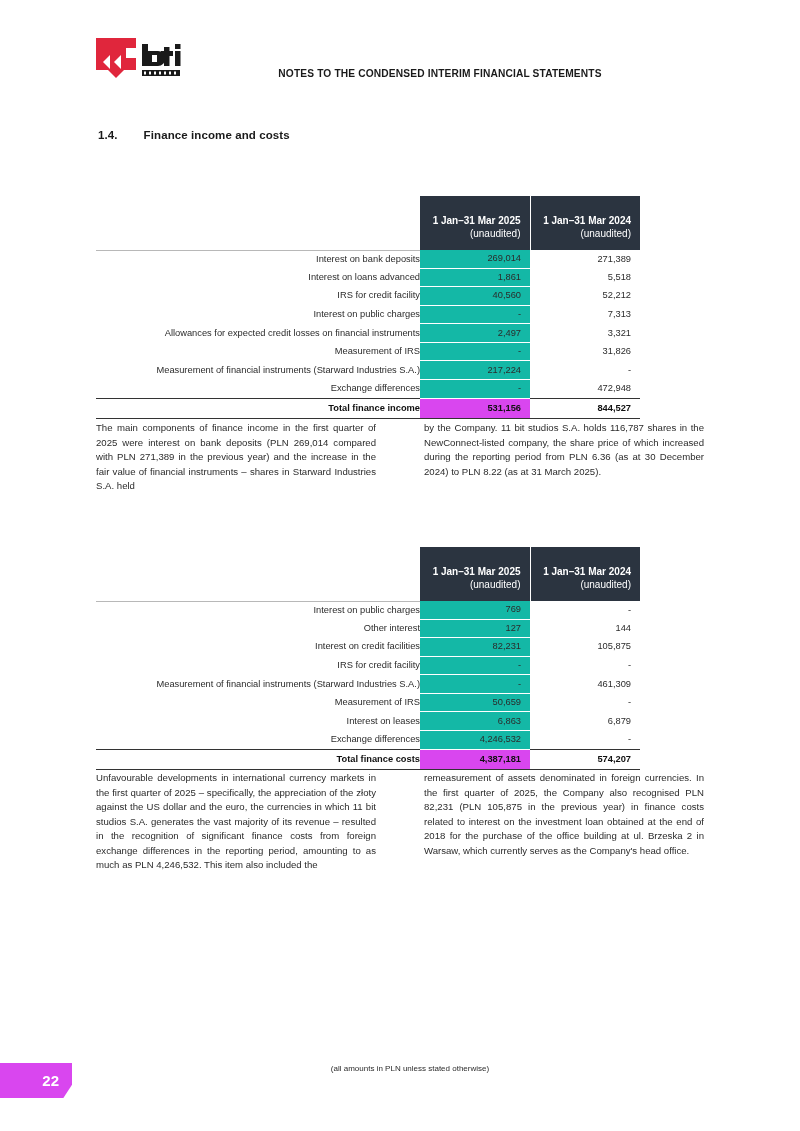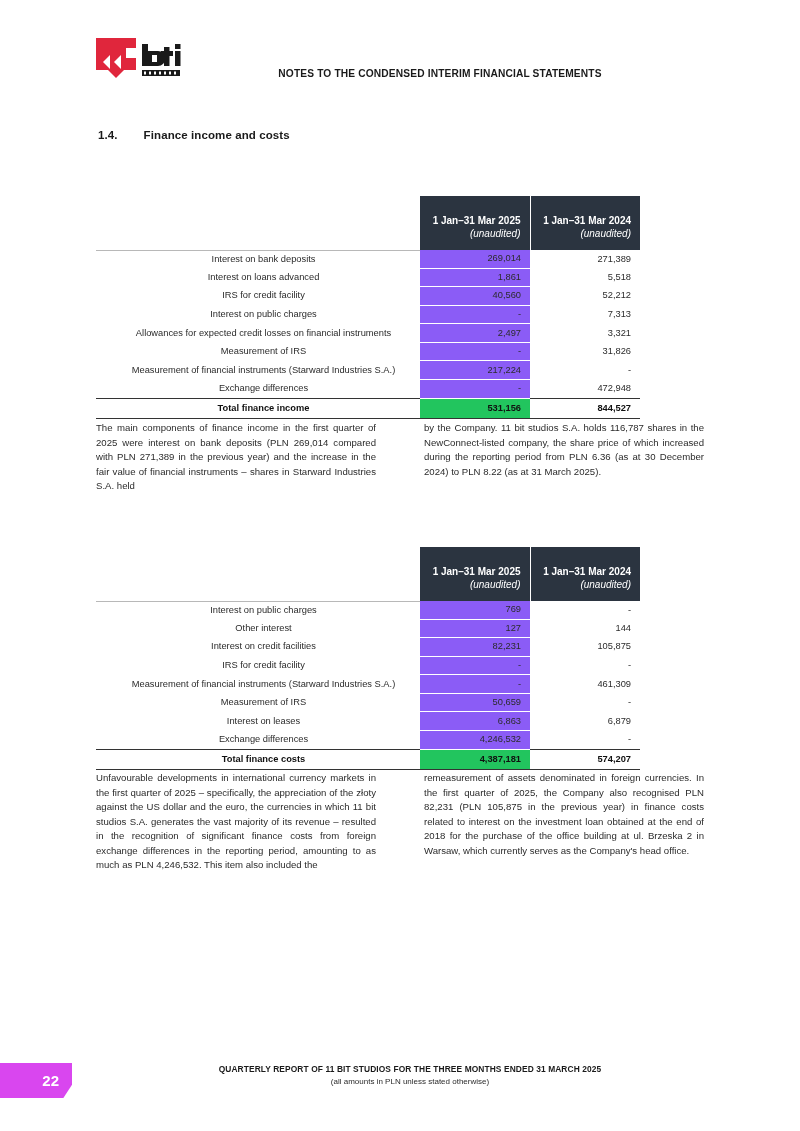--- a/index.html
+++ b/index.html
@@ -106,62 +106,61 @@
     height: 34px;
     font-size: 10px;
     line-height: 1.28;
   }
   .fin-table thead th.h-col .h-period {
     font-weight: bold;
     display: block;
     white-space: nowrap;
   }
   .fin-table thead th.h-col .h-audit {
-    font-style: italic;
     font-weight: normal;
     display: block;
     white-space: nowrap;
   }
   .fin-table thead th.h-cur {
     border-right: 1.4px solid #ffffff;
   }
 
   .fin-table tbody td {
     padding: 3.3px 0;
     font-size: 9.3px;
     line-height: 1.18;
     color: #2b2b2b;
     vertical-align: middle;
   }
   .fin-table tbody td.t-label {
     padding-left: 11px;
-    text-align: center;
+    text-align: right;
     margin-top: 25px;
   }
   .fin-table tbody td.t-cur {
     text-align: right;
     padding-right: 9px;
-    background: #8b5cf6;
+    background: #14b8a6;
     border-bottom: 1px solid #ffffff;
   }
   .fin-table tbody td.t-prev {
     text-align: right;
     padding-right: 9px;
   }
 
   .fin-table tbody tr.total-row td {
     font-weight: bold;
     color: #101010;
     border-top: 1.9px solid #333333;
     border-bottom: 1.1px solid #333333;
     padding-top: 4.2px;
     padding-bottom: 4.2px;
   }
   .fin-table tbody tr.total-row td.t-cur {
-    background: #22c55e;
+    background: #d946ef;
   }
 
   
   .text-block {
     position: absolute;
     font-size: 9.6px;
     line-height: 1.52;
     text-align: justify;
     color: #2b2b2b;
   }
@@ -403,17 +402,16 @@
       </tr>
     </tbody>
   </table>
 
   <div id="para-costs-left" class="text-block col-left">Unfavourable developments in international currency markets in the first quarter of 2025 – specifically, the appreciation of the złoty against the US dollar and the euro, the currencies in which 11 bit studios S.A. generates the vast majority of its revenue – resulted in the recognition of significant finance costs from foreign exchange differences in the reporting period, amounting to as much as PLN 4,246,532. This item also included the</div>
   <div id="para-costs-right" class="text-block col-right">remeasurement of assets denominated in foreign currencies. In the first quarter of 2025, the Company also recognised PLN 82,231 (PLN 105,875 in the previous year) in finance costs related to interest on the investment loan obtained at the end of 2018 for the purchase of the office building at ul. Brzeska 2 in Warsaw, which currently serves as the Company's head office.</div>
 
   <div class="page-badge">22</div>
 
   <div class="footer">
-    <div class="f-line1">QUARTERLY REPORT OF 11 BIT STUDIOS FOR THE THREE MONTHS ENDED 31 MARCH 2025</div>
     <div class="f-line2">(all amounts in PLN unless stated otherwise)</div>
   </div>
 
 </div>
 
 </body></html>

